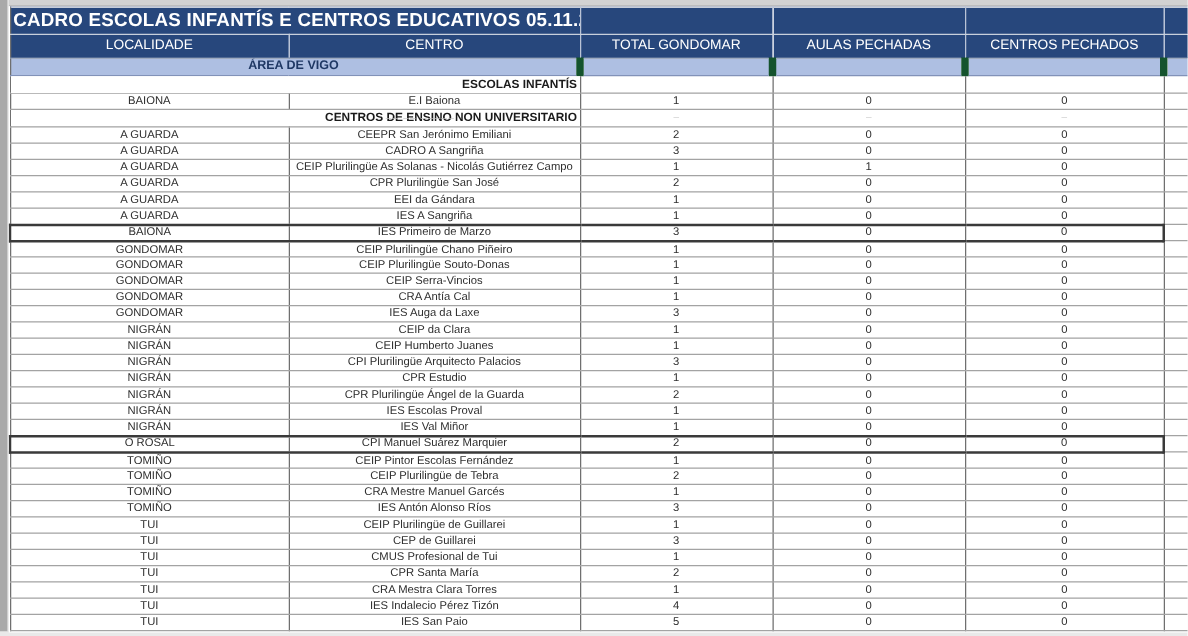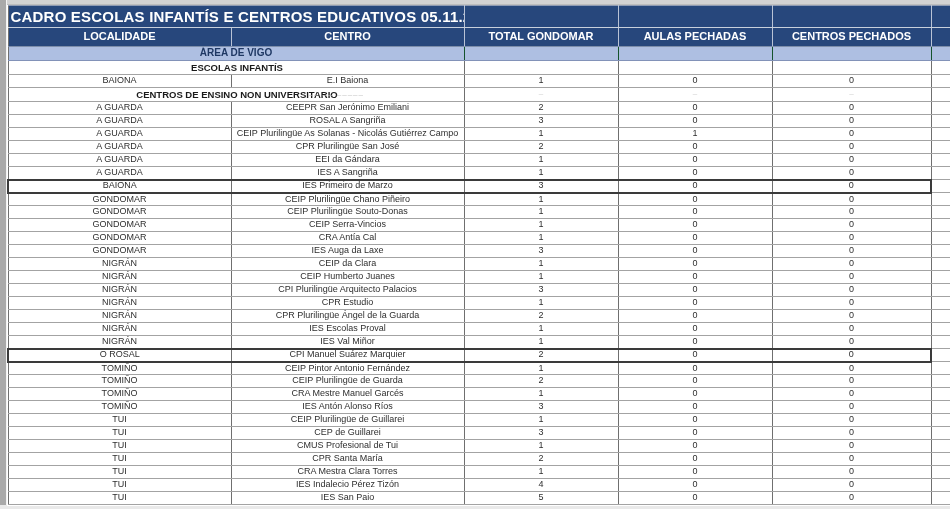--- a/index.html
+++ b/index.html
@@ -15,30 +15,30 @@
   td{box-sizing:border-box;padding:0 2px;overflow:hidden;white-space:nowrap;
      border-right:1px solid #6f6f6f;border-bottom:1px solid #a3a3a3;
      font-size:9px;color:#2e2e2e;text-align:center;vertical-align:middle;line-height:1.05;}
   td:first-child{border-left:1px solid #6f6f6f;}
   
   tr.r-title{height:22px;}
   tr.r-title td{background:#27477c;border-right:1px solid #b9c3d6;border-bottom:1px solid #c8d0dc;border-top:1px solid #8f9bb3;}
   td.title-cell{color:#ffffff;font-weight:bold;font-size:15px;text-align:center;letter-spacing:.2px;}
   
   tr.r-header{height:19px;}
-  tr.r-header td{background:#27477c;color:#ffffff;font-weight:bold;font-size:11px;
+  tr.r-header td{background:#27477c;color:#ffffff;font-weight:normal;font-size:11px;
      border-right:1px solid #b9c3d6;border-bottom:1px solid #7d8eab;}
   
   tr.r-area{height:14px;}
-  tr.r-area td{background:#aebfe2;border-right:1px solid #14532d;border-bottom:1px solid #8292b8;text-align:center;}
+  tr.r-area td{background:#aebfe2;border-right:6px solid #14532d;border-bottom:1px solid #8292b8;text-align:center;}
   td.area-cell{color:#1f3864;font-weight:bold;font-size:10px;}
   
   tr.r-section{height:14px;}
   tr.r-section td{background:#ffffff;}
-  td.section-label{text-align:center;font-weight:bold;font-size:9.5px;color:#1a1a1a;position:relative;padding-left:4px;margin-left:33px;}
+  td.section-label{text-align:right;font-weight:bold;font-size:9.5px;color:#1a1a1a;position:relative;padding-left:4px;margin-left:33px;}
   .faint{position:absolute;left:300px;top:3px;color:#c4c4c4;font-weight:normal;font-size:8px;letter-spacing:1px;}
   td.faint-num{color:#cfcfcf;font-size:8px;}
   
   tr.data{height:13px;}
   tr.data td{background:#ffffff;}
   tr.boxed td{border-top:2px solid #3a3a3a;border-bottom:2px solid #3a3a3a;}
   tr.boxed td:first-child{border-left:2px solid #3a3a3a;}
   tr.boxed td.last-main{border-right:2px solid #3a3a3a;}
   
   td.sliver{background:#ffffff;border-right:none;}
@@ -110,21 +110,21 @@
         <tr class="data">
           <td>A GUARDA</td>
           <td>CEEPR San Jerónimo Emiliani</td>
           <td>2</td>
           <td>0</td>
           <td class="last-main">0</td>
           <td class="sliver"></td>
         </tr>
         <tr class="data">
           <td>A GUARDA</td>
-          <td>ROSAL A Sangriña</td>
+          <td>CADRO A Sangriña</td>
           <td>3</td>
           <td>0</td>
           <td class="last-main">0</td>
           <td class="sliver"></td>
         </tr>
         <tr class="data">
           <td>A GUARDA</td>
           <td>CEIP Plurilingüe As Solanas - Nicolás Gutiérrez Campo</td>
           <td>1</td>
           <td>1</td>
@@ -262,29 +262,29 @@
         <tr class="data boxed">
           <td>O ROSAL</td>
           <td>CPI Manuel Suárez Marquier</td>
           <td>2</td>
           <td>0</td>
           <td class="last-main">0</td>
           <td class="sliver"></td>
         </tr>
         <tr class="data">
           <td>TOMIÑO</td>
-          <td>CEIP Pintor Antonio Fernández</td>
+          <td>CEIP Pintor Escolas Fernández</td>
           <td>1</td>
           <td>0</td>
           <td class="last-main">0</td>
           <td class="sliver"></td>
         </tr>
         <tr class="data">
           <td>TOMIÑO</td>
-          <td>CEIP Plurilingüe de Guarda</td>
+          <td>CEIP Plurilingüe de Tebra</td>
           <td>2</td>
           <td>0</td>
           <td class="last-main">0</td>
           <td class="sliver"></td>
         </tr>
         <tr class="data">
           <td>TOMIÑO</td>
           <td>CRA Mestre Manuel Garcés</td>
           <td>1</td>
           <td>0</td>

